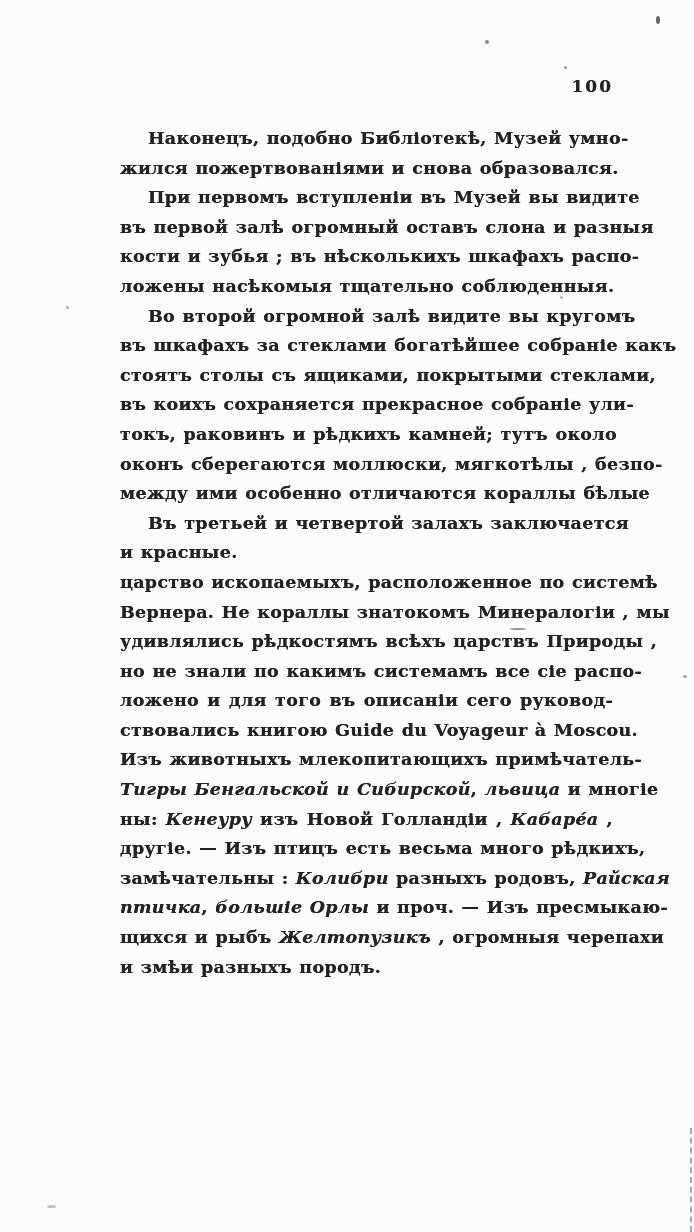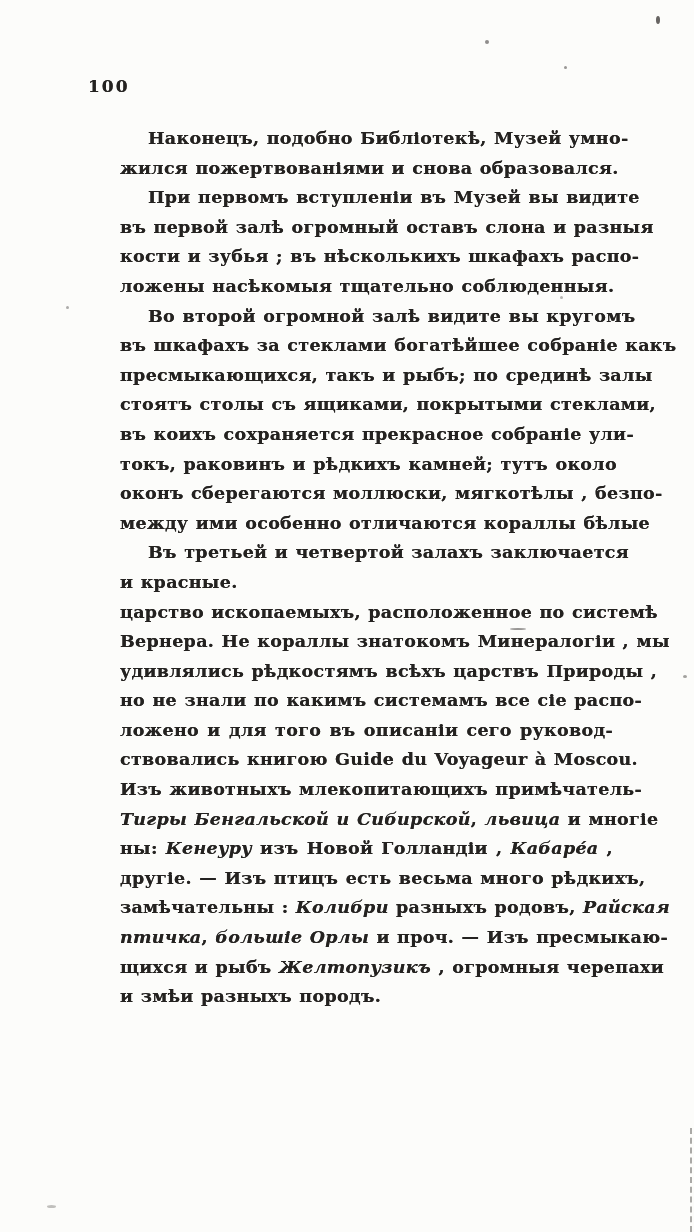--- a/index.html
+++ b/index.html
@@ -17,21 +17,21 @@
     height: 1232px;
     background: #fcfcfa;
     font-family: "DejaVu Serif", "Liberation Serif", serif;
     color: #242220;
   }
   .pagenum {
     position: absolute;
     top: 76px;
     left: 88px;
     width: 525px;
-    text-align: left;
+    text-align: right;
     font-size: 17px;
     font-weight: bold;
     letter-spacing: 2px;
     color: #242220;
     text-shadow: 0 0 0.5px rgba(30,28,26,0.8);
   }
   .textblock {
     position: absolute;
     left: 88px;
     top: 124px;
@@ -79,21 +79,20 @@
 
   <div class="textblock">
       <div class="line ind"><span>Наконецъ, подобно Библіотекѣ, Музей умно-</span></div>
       <div class="line last"><span>жился пожертвованіями и снова образовался.</span></div>
       <div class="line ind"><span>При первомъ вступленіи въ Музей вы видите</span></div>
       <div class="line"><span>въ первой залѣ огромный оставъ слона и разныя</span></div>
       <div class="line"><span>кости и зубья ; въ нѣсколькихъ шкафахъ распо-</span></div>
       <div class="line last"><span>ложены насѣкомыя тщательно соблюденныя.</span></div>
       <div class="line ind"><span>Во второй огромной залѣ видите вы кругомъ</span></div>
       <div class="line"><span>въ шкафахъ за стеклами богатѣйшее собраніе какъ</span></div>
-      <div class="line"><span>пресмыкающихся, такъ и рыбъ; по срединѣ залы</span></div>
       <div class="line"><span>стоятъ столы съ ящиками, покрытыми стеклами,</span></div>
       <div class="line"><span>въ коихъ сохраняется прекрасное собраніе ули-</span></div>
       <div class="line"><span>токъ, раковинъ и рѣдкихъ камней; тутъ около</span></div>
       <div class="line"><span>оконъ сберегаются моллюски, мягкотѣлы , безпо-</span></div>
       <div class="line"><span>между ими особенно отличаются кораллы бѣлые</span></div>
       <div class="line ind"><span>Въ третьей и четвертой залахъ заключается</span></div>
       <div class="line last"><span>и красные.</span></div>
       <div class="line"><span>царство ископаемыхъ, расположенное по системѣ</span></div>
       <div class="line"><span>Вернера. Не кораллы знатокомъ Минералогіи , мы</span></div>
       <div class="line"><span>удивлялись рѣдкостямъ всѣхъ царствъ Природы ,</span></div>

